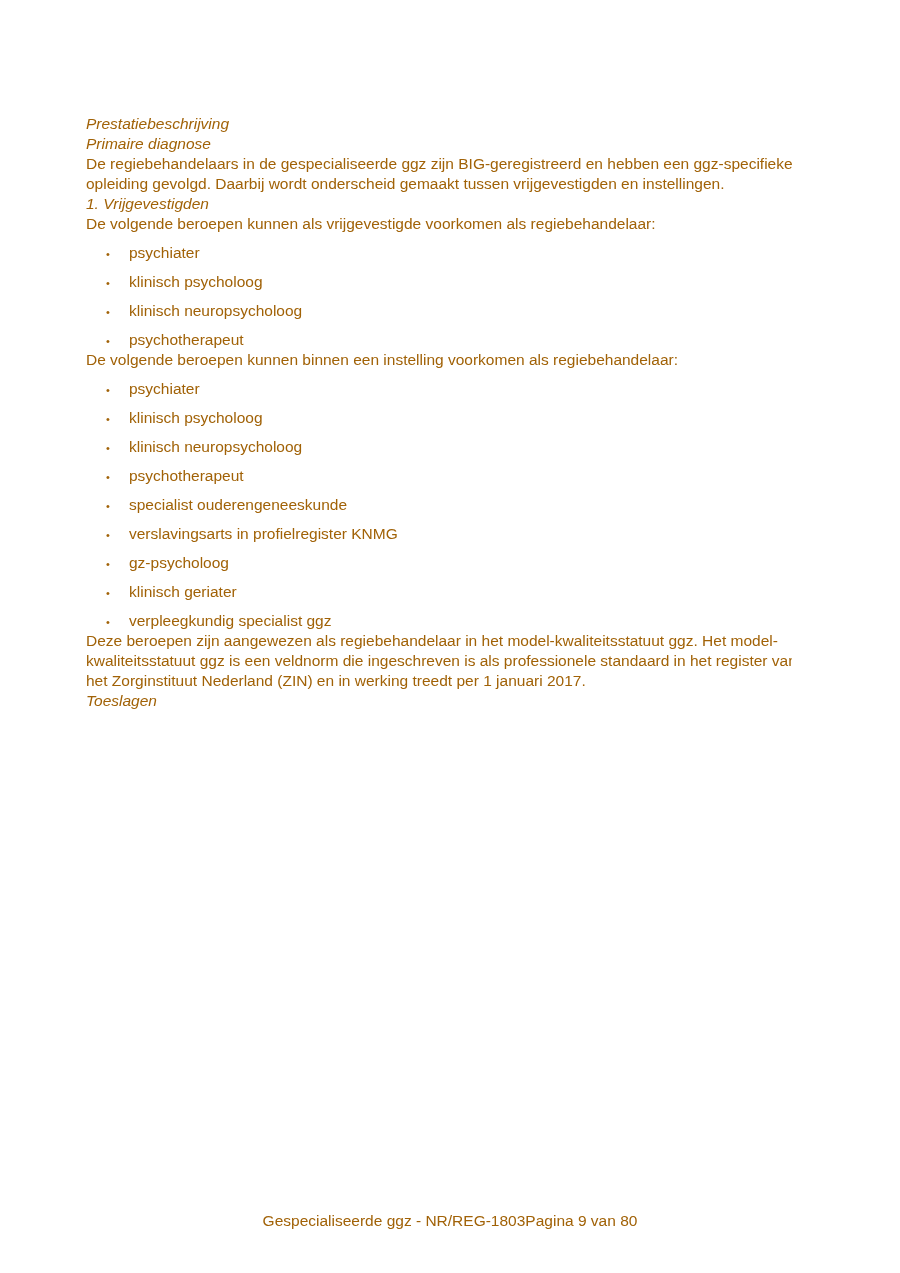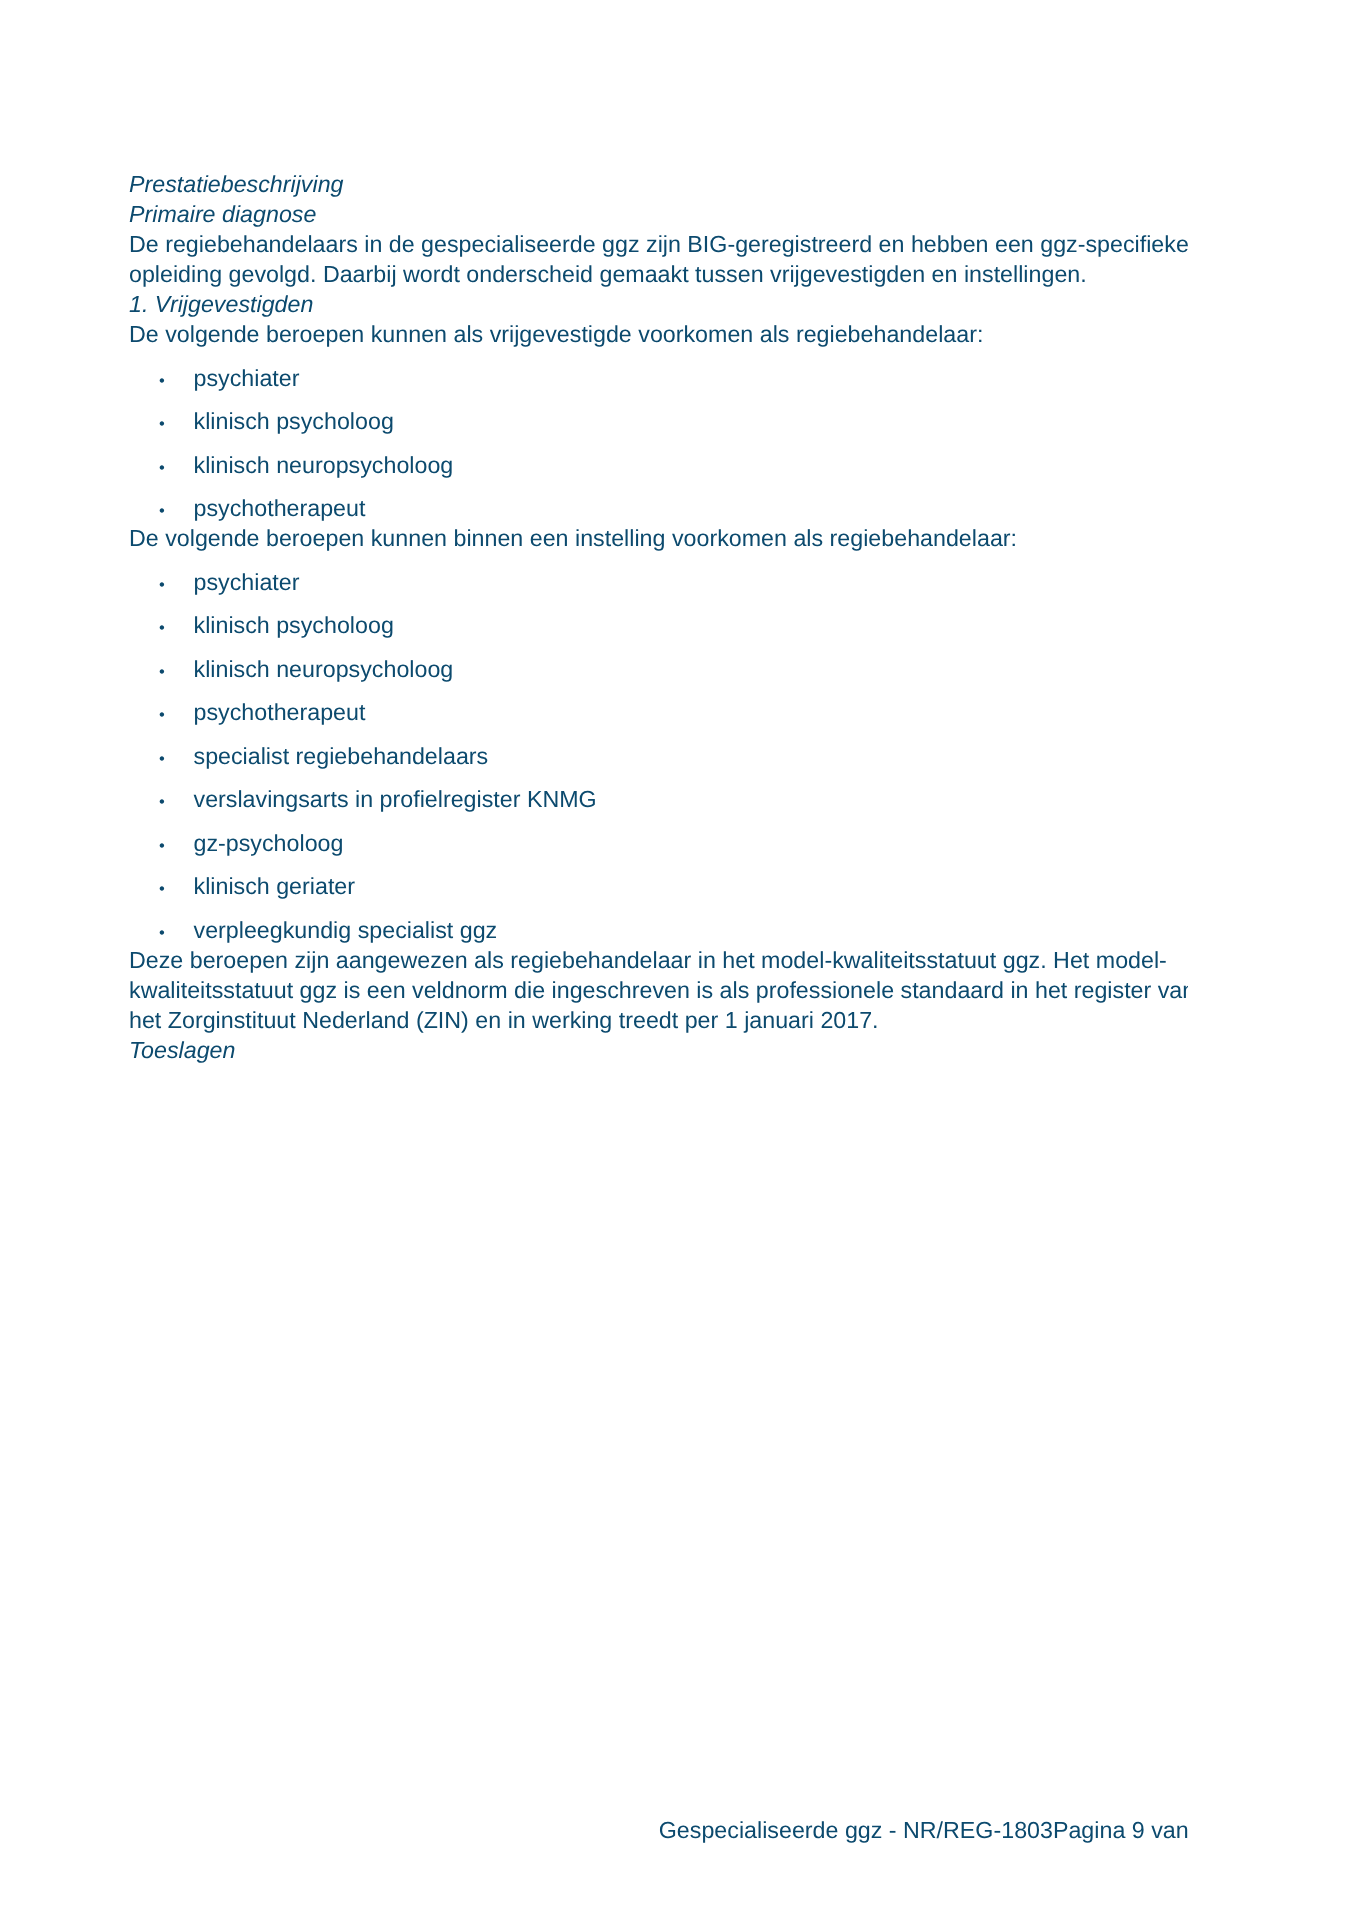--- a/index.html
+++ b/index.html
@@ -7,21 +7,21 @@
     padding: 0;
     background: #ffffff;
   }
   .page {
     position: relative;
     width: 792px;
     height: 1273px;
     background: #ffffff;
     overflow: hidden;
     font-family: "Liberation Sans", sans-serif;
-    color: #0c4a6e;
+    color: #a16207;
     -webkit-font-smoothing: antialiased;
   }
   .doc {
     position: absolute;
     left: 86px;
     top: 114px;
     width: 730px;
   }
   .doc h2, .doc p {
     margin: 0;
@@ -55,21 +55,21 @@
     top: 1px;
     font-size: 11px;
     line-height: 20px;
   }
   .footer {
     position: absolute;
     left: 86px;
     top: 1211px;
     width: 728px;
     display: flex;
-    justify-content: flex-end;
+    justify-content: center;
     font-size: 15.5px;
     line-height: 20px;
   }
 </style>
 </head>
 <body>
 
 <div class="page">
   <div class="doc">
 
@@ -87,21 +87,21 @@
       <li><span class="dot">•</span><span>klinisch neuropsycholoog</span></li>
       <li><span class="dot">•</span><span>psychotherapeut</span></li>
     </ul>
 
     <p class="mt-s">De volgende beroepen kunnen binnen een instelling voorkomen als regiebehandelaar:</p>
     <ul class="blist">
       <li><span class="dot">•</span><span>psychiater</span></li>
       <li><span class="dot">•</span><span>klinisch psycholoog</span></li>
       <li><span class="dot">•</span><span>klinisch neuropsycholoog</span></li>
       <li><span class="dot">•</span><span>psychotherapeut</span></li>
-      <li><span class="dot">•</span><span>specialist regiebehandelaars</span></li>
+      <li><span class="dot">•</span><span>specialist ouderengeneeskunde</span></li>
       <li><span class="dot">•</span><span>verslavingsarts in profielregister KNMG</span></li>
       <li><span class="dot">•</span><span>gz-psycholoog</span></li>
       <li><span class="dot">•</span><span>klinisch geriater</span></li>
       <li><span class="dot">•</span><span>verpleegkundig specialist ggz</span></li>
     </ul>
 
     <p class="mt-xl">Deze beroepen zijn aangewezen als regiebehandelaar in het model-kwaliteitsstatuut ggz. Het model-kwaliteitsstatuut ggz is een veldnorm die ingeschreven is als professionele standaard in het register van het Zorginstituut Nederland (ZIN) en in werking treedt per 1 januari 2017.</p>
 
     <h2 class="h mt-l">Toeslagen</h2>
 

